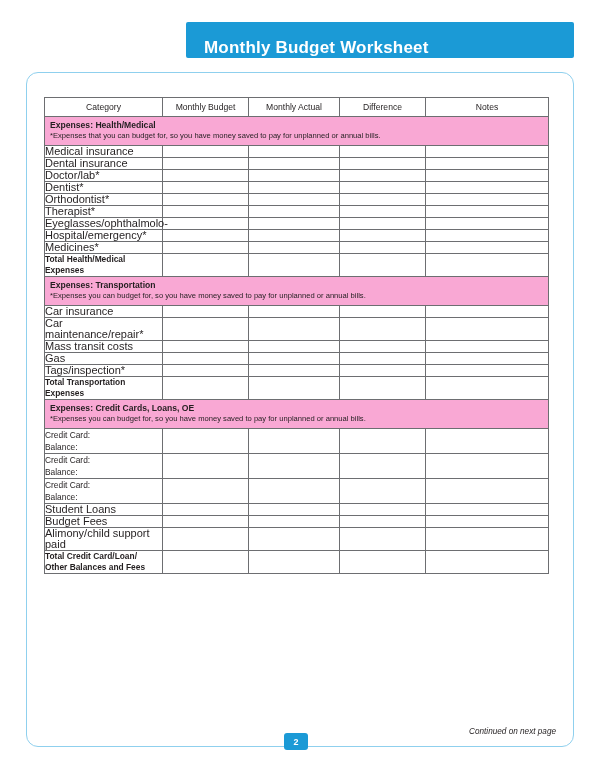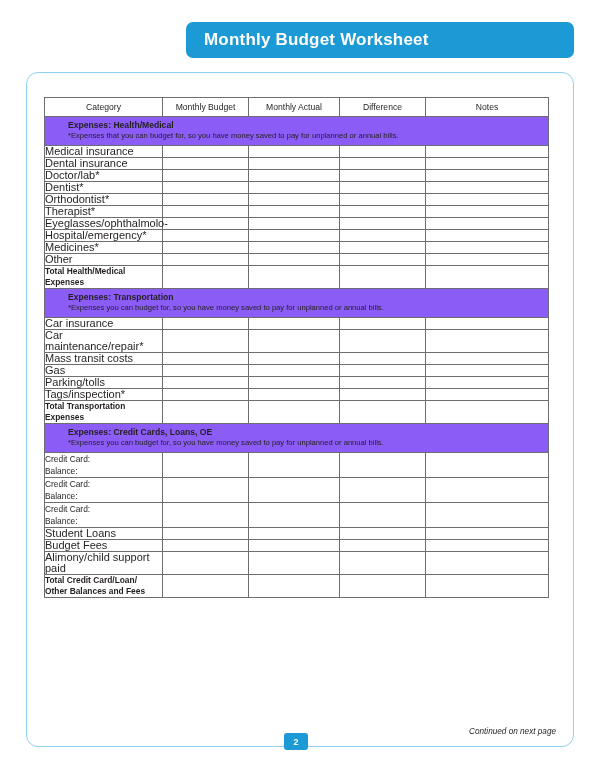--- a/index.html
+++ b/index.html
@@ -23,23 +23,23 @@
     background: #fff;
   }
   
   .title-banner {
     position: absolute;
     left: 186px;
     top: 22px;
     width: 388px;
     height: 36px;
     background: #1b9ad6;
-    border-radius: 7px;
+    border-radius: 2px;
     display: flex;
-    align-items: center;
+    align-items: flex-end;
   }
   .title-banner .title-text {
     color: #ffffff;
     font-size: 17px;
     font-weight: bold;
     padding-left: 18px;
     letter-spacing: 0.2px;
   }
   
   .frame {
@@ -85,22 +85,22 @@
     color: #231f20;
   }
   td.cat {
     padding: 3px 4px 3px 5px;
     height: 11px;
     font-size: 11px;
     line-height: 11px;
   }
   td.blank { background: #ffffff; }
   tr.section td {
-    background: #8b5cf6;
-    padding: 3px 5px 4px 23px;
+    background: #f9a8d4;
+    padding: 3px 5px 4px 5px;
   }
   .sect-title {
     font-weight: bold;
     font-size: 8.6px;
     line-height: 11px;
     display: block;
   }
   .sect-note {
     font-size: 7.6px;
     line-height: 10px;
@@ -236,27 +236,20 @@
             <td class="blank">&nbsp;</td>
           </tr>
           <tr>
             <td class="cat">Medicines*</td>
             <td class="blank">&nbsp;</td>
             <td class="blank">&nbsp;</td>
             <td class="blank">&nbsp;</td>
             <td class="blank">&nbsp;</td>
           </tr>
           <tr>
-            <td class="cat">Other</td>
-            <td class="blank">&nbsp;</td>
-            <td class="blank">&nbsp;</td>
-            <td class="blank">&nbsp;</td>
-            <td class="blank">&nbsp;</td>
-          </tr>
-          <tr>
             <td class="total">Total Health/Medical<br>Expenses</td>
             <td class="blank">&nbsp;</td>
             <td class="blank">&nbsp;</td>
             <td class="blank">&nbsp;</td>
             <td class="blank">&nbsp;</td>
           </tr>
           <tr class="section">
             <td colspan="5">
               <span class="sect-title">Expenses: Transportation</span>
               <span class="sect-note">*Expenses you can budget for, so you have money saved to pay for unplanned or annual bills.</span>
@@ -284,27 +277,20 @@
             <td class="blank">&nbsp;</td>
           </tr>
           <tr>
             <td class="cat">Gas</td>
             <td class="blank">&nbsp;</td>
             <td class="blank">&nbsp;</td>
             <td class="blank">&nbsp;</td>
             <td class="blank">&nbsp;</td>
           </tr>
           <tr>
-            <td class="cat">Parking/tolls</td>
-            <td class="blank">&nbsp;</td>
-            <td class="blank">&nbsp;</td>
-            <td class="blank">&nbsp;</td>
-            <td class="blank">&nbsp;</td>
-          </tr>
-          <tr>
             <td class="cat">Tags/inspection*</td>
             <td class="blank">&nbsp;</td>
             <td class="blank">&nbsp;</td>
             <td class="blank">&nbsp;</td>
             <td class="blank">&nbsp;</td>
           </tr>
           <tr>
             <td class="total">Total Transportation<br>Expenses</td>
             <td class="blank">&nbsp;</td>
             <td class="blank">&nbsp;</td>

